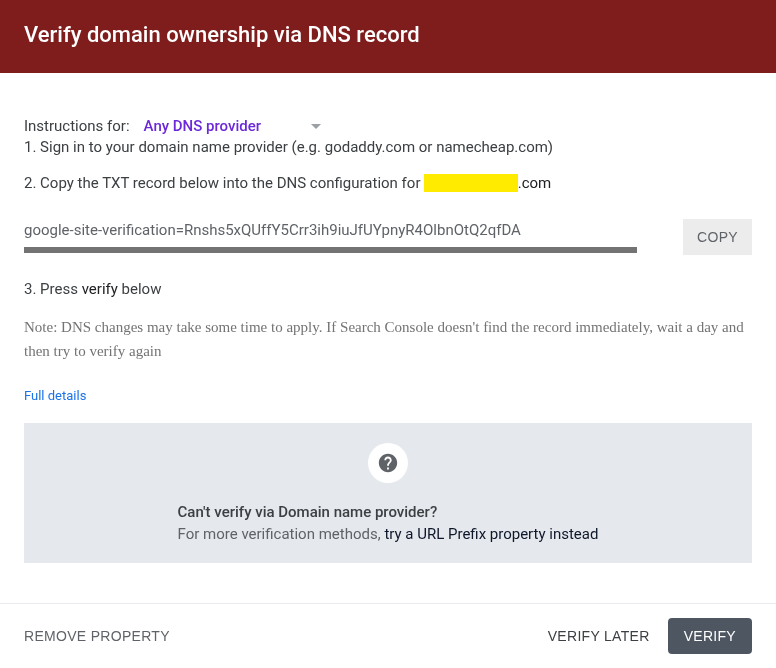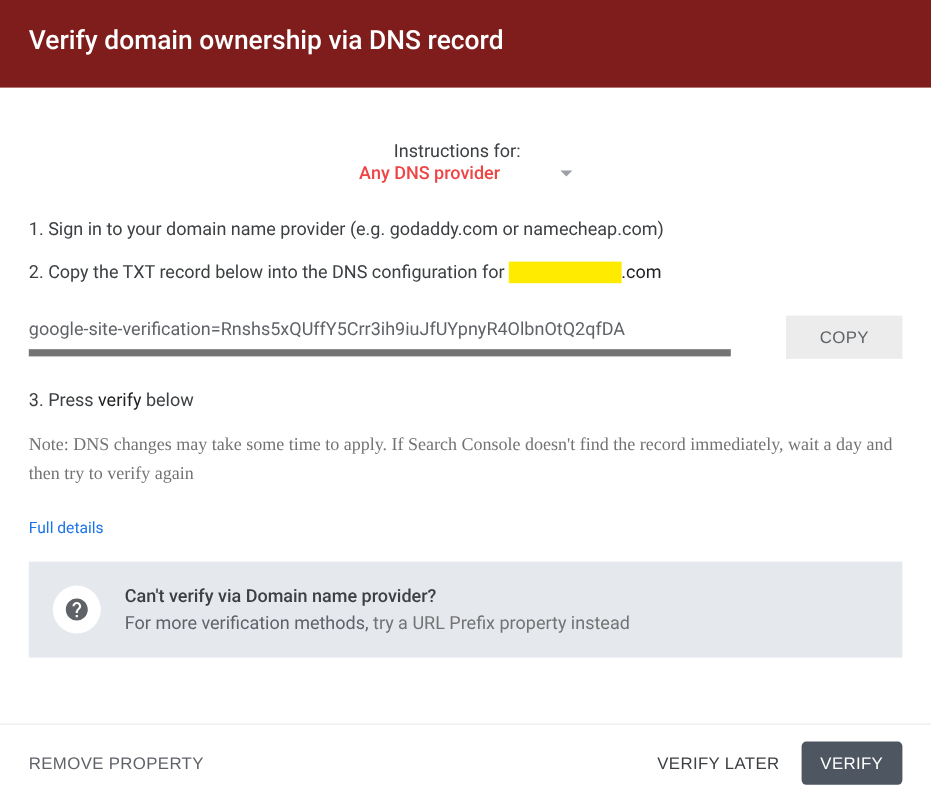--- a/index.html
+++ b/index.html
@@ -24,38 +24,36 @@
   .header-subtitle {
     color: #c7ccd3;
     font-size: 15px;
   }
   .content {
     padding: 24px 24px 0 24px;
   }
   .instructions-row {
     display: flex;
     align-items: center;
-    margin-bottom: 26px;
     margin-top: 20px;
-    flex-direction: column;
   }
   .instructions-label {
     color: #3c4043;
     font-size: 15px;
     margin-right: 14px;
   }
   .provider-select {
     display: flex;
     align-items: center;
     cursor: pointer;
   }
   .provider-text {
     font-size: 15px;
     font-weight: 500;
-    color: #ef4444;
+    color: #6d28d9;
     margin-right: 50px;
   }
   .chevron {
     width: 0;
     height: 0;
     border-left: 5px solid transparent;
     border-right: 5px solid transparent;
     border-top: 5px solid #9aa0a6;
   }
   .step {
@@ -82,21 +80,21 @@
     padding-bottom: 8px;
     white-space: nowrap;
     overflow: hidden;
   }
   .copy-btn {
     background: #ececec;
     border: none;
     color: #5f6368;
     font-size: 14px;
     font-weight: 500;
-    padding: 10px 28px;
+    padding: 10px 14px;
     cursor: pointer;
     letter-spacing: 0.3px;
     margin-left: 36px;
   }
   .note {
     color: #737373;
     font-size: 15px;
     line-height: 1.6;
     margin: 14px 0 22px 0;
     font-family: Liberation Serif, serif;
@@ -107,20 +105,21 @@
     text-decoration: none;
     display: inline-block;
     margin-bottom: 20px;
   }
   .callout {
     background: #e5e8ed;
     padding: 20px;
     display: flex;
     align-items: center;
     gap: 20px;
+    flex-direction: column;
   }
   .callout-icon {
     width: 40px;
     height: 40px;
     border-radius: 50%;
     background: #fff;
     display: flex;
     align-items: center;
     justify-content: center;
     flex-shrink: 0;
@@ -130,21 +129,21 @@
     font-size: 15px;
     font-weight: 500;
     color: #3c4043;
     margin-bottom: 4px;
   }
   .callout-text {
     font-size: 15px;
     color: #5f6368;
   }
   .callout-link {
-    color: #737373;
+    color: #0f172a;
     text-decoration: none;
   }
   .footer {
     position: absolute;
     bottom: 0;
     left: 0;
     right: 0;
     border-top: 1px solid #e8eaed;
     padding: 14px 24px;
     display: flex;

